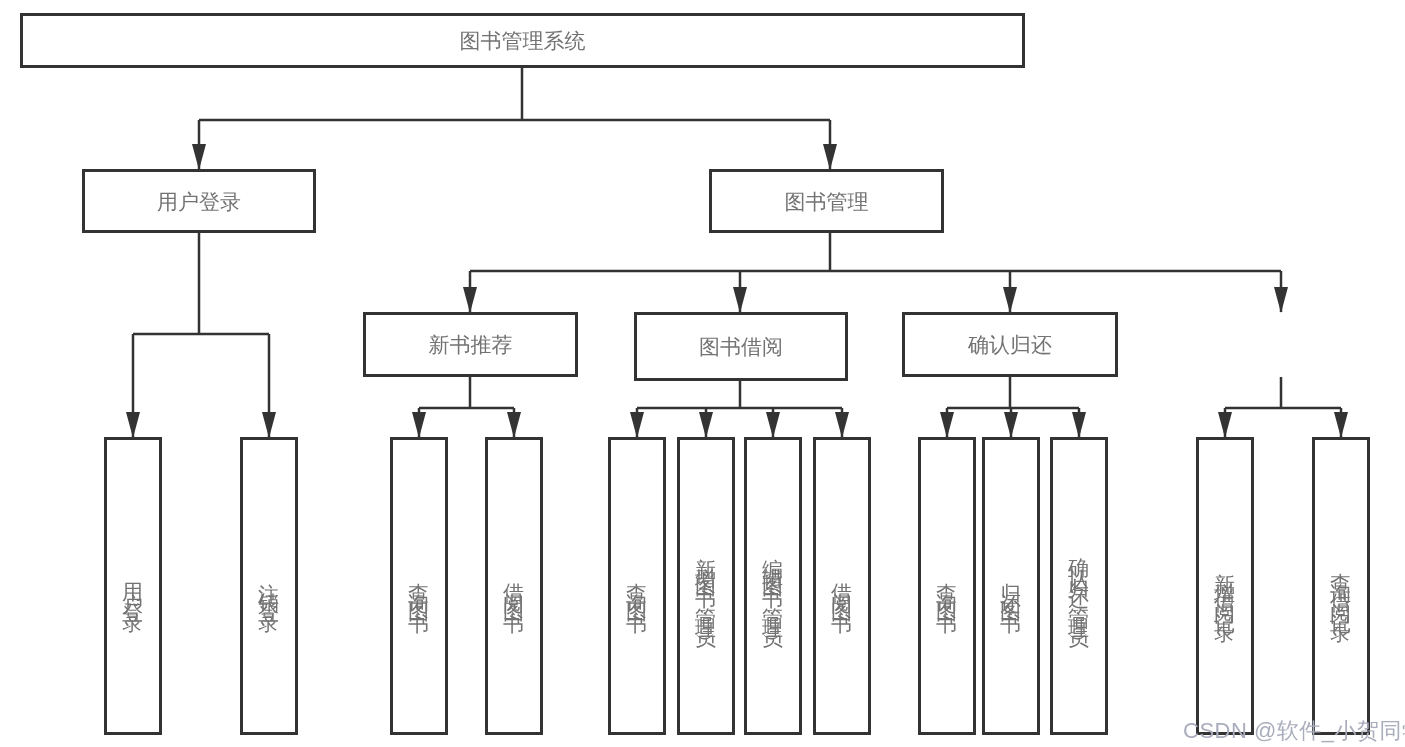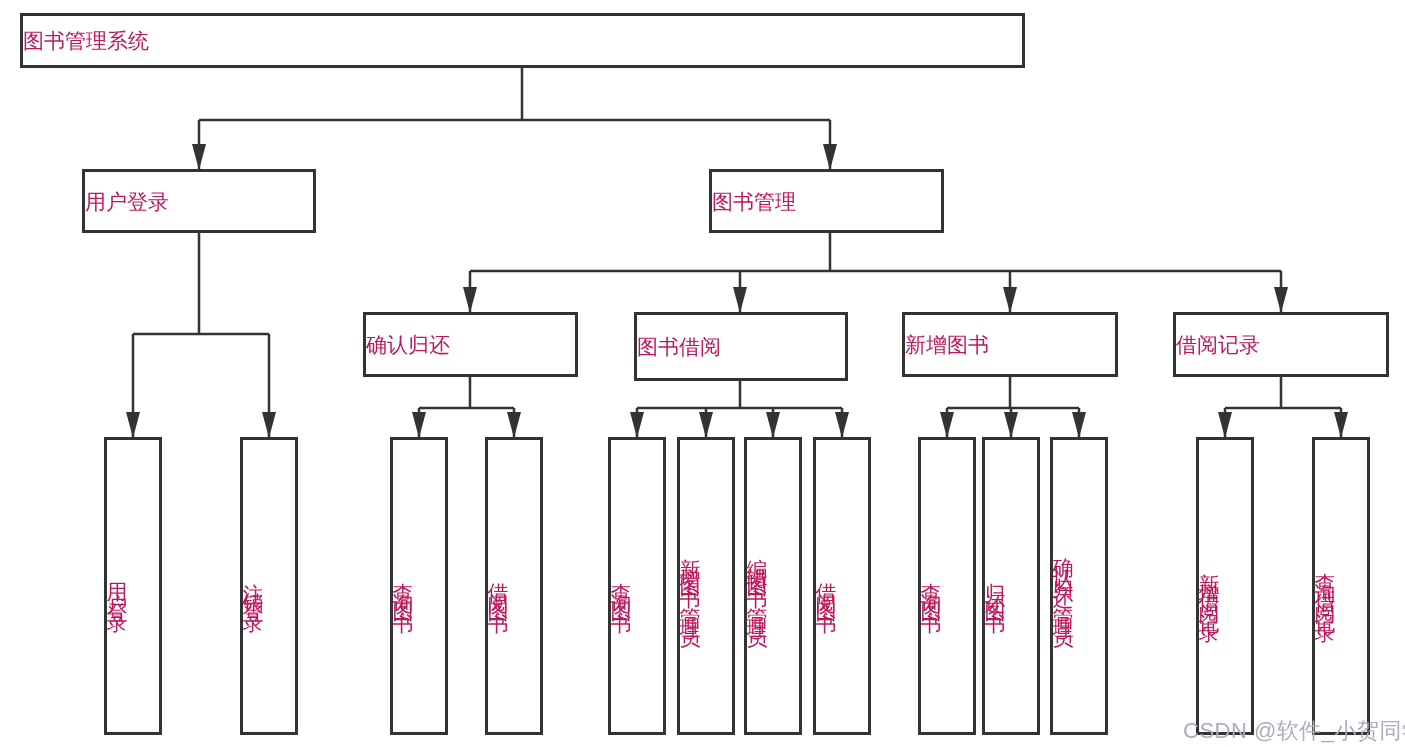--- a/index.html
+++ b/index.html
@@ -3,22 +3,22 @@
 <meta charset="utf-8">
 <style>
   html,body{margin:0;padding:0;background:#ffffff;}
   body{font-family:"Liberation Sans","DejaVu Sans",sans-serif;}
   .stage{position:relative;width:1405px;height:747px;background:#ffffff;overflow:hidden;}
   .wires{position:absolute;left:0;top:0;width:1405px;height:747px;}
   .wire{fill:none;stroke:#333333;stroke-width:2.5;}
   .node{
     position:absolute;box-sizing:border-box;
     border:3px solid #333333;background:#ffffff;
-    display:flex;align-items:center;justify-content:flex-start;
-    color:#be185d;font-size:21px;line-height:1;z-index:2;
+    display:flex;align-items:center;justify-content:center;
+    color:#737373;font-size:21px;line-height:1;z-index:2;
   }
   .node.v span{
     writing-mode:vertical-rl;text-orientation:mixed;
     letter-spacing:10px;line-height:1;
   }
   .watermark{
     position:absolute;left:1183px;top:716px;z-index:6;
     font-size:22px;color:#a9adbc;white-space:nowrap;letter-spacing:0.5px;
   }
 </style>
@@ -68,30 +68,27 @@
   </div>
 
   <div class="node h" style="left:82px;top:169px;width:234px;height:64px">
     <span>用户登录</span>
   </div>
   <div class="node h" style="left:709px;top:169px;width:235px;height:64px">
     <span>图书管理</span>
   </div>
 
   <div class="node h" style="left:363px;top:312px;width:215px;height:65px">
-    <span>确认归还</span>
+    <span>新书推荐</span>
   </div>
   <div class="node h" style="left:634px;top:312px;width:214px;height:69px">
     <span>图书借阅</span>
   </div>
   <div class="node h" style="left:902px;top:312px;width:216px;height:65px">
-    <span>新增图书</span>
-  </div>
-  <div class="node h" style="left:1173px;top:312px;width:216px;height:65px">
-    <span>借阅记录</span>
+    <span>确认归还</span>
   </div>
 
   <div class="node v" style="left:104px;top:437px;width:58px;height:298px">
     <span>用户登录</span>
   </div>
   <div class="node v" style="left:240px;top:437px;width:58px;height:298px">
     <span>注销登录</span>
   </div>
 
   <div class="node v" style="left:390px;top:437px;width:58px;height:298px">

